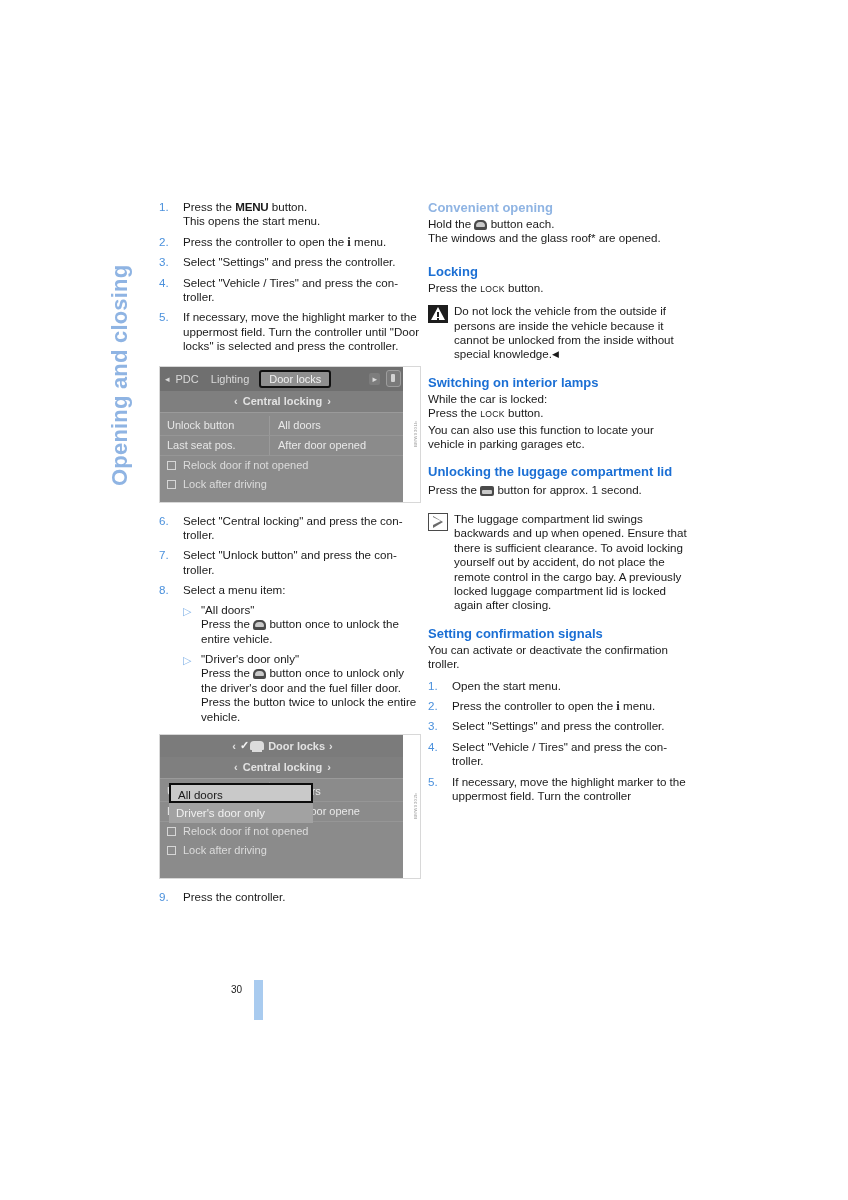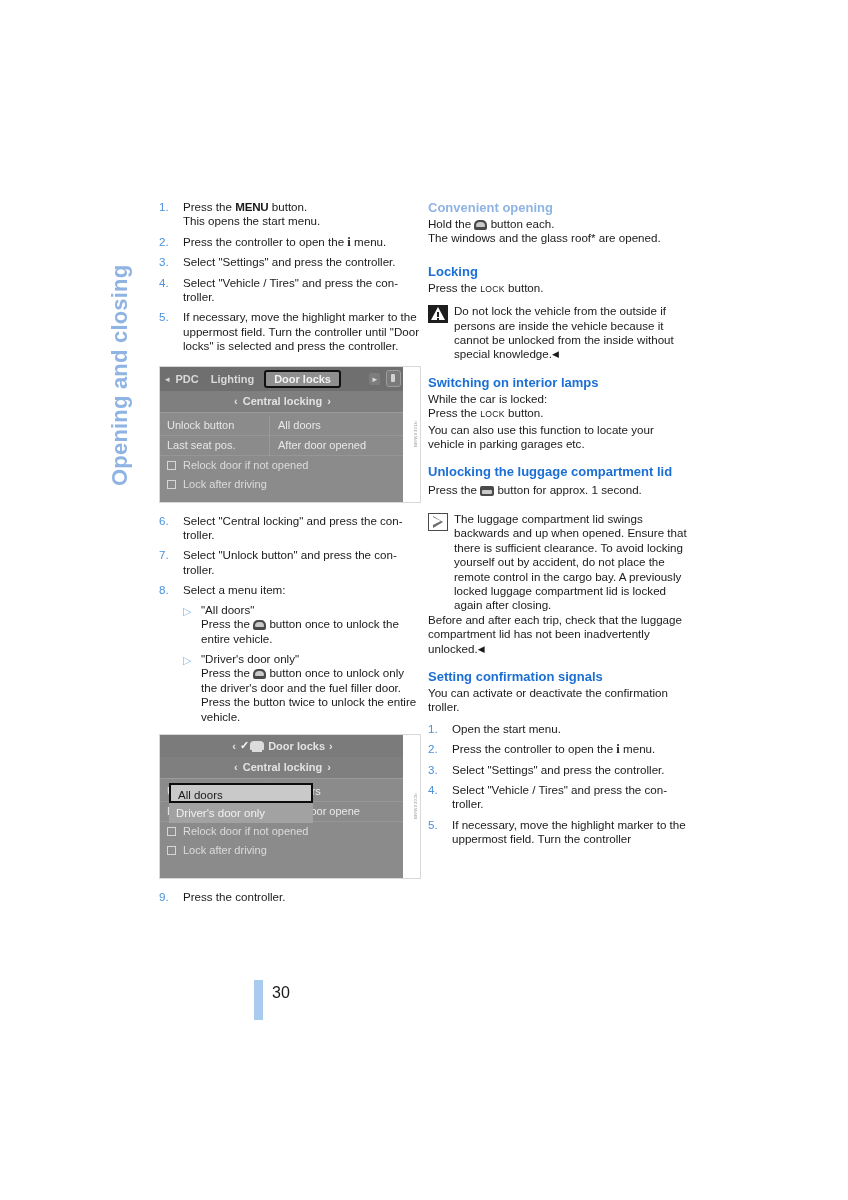--- a/index.html
+++ b/index.html
@@ -169,21 +169,21 @@
     background:linear-gradient(#8b8b8b,#8b8b8b);
   }
 
   
   .s1-tabs{
     position:relative;height:24px;background:#6f6f6f;
     display:flex;align-items:center;
   }
   .s1-arrowL{margin-left:5px;color:#d8d8d8;font-size:9px;}
   .s1-tab{
-    color:#d9d9d9;font-size:11px;font-weight:bold;padding:0 6px;white-space:nowrap;
+    color:#d9d9d9;font-size:11px;font-weight:normal;padding:0 6px;white-space:nowrap;
   }
   .s1-tab.sel{
     color:#f2f2f2;background:#8f8f8f;border:2px solid #101010;border-radius:3px;
     padding:1px 8px;margin:0 4px;
   }
   .s1-arrowR{
     margin-left:auto;color:#dcdcdc;font-size:9px;
     background:#7d7d7d;padding:1px 3px;border-radius:2px;
   }
   .s1-battery{
@@ -251,21 +251,21 @@
   .s2-opt.sel{
     background:#c9c9c9;color:#1a1a1a;border:2px solid #0d0d0d;font-weight:normal;
   }
   .s2-opt.alt{
     background:#a2a2a2;color:#f0f0f0;
   }
 
   
   .pagenum{
     position:absolute;left:231px;top:984px;
-    font-size:16px;color:#1a1a1a;margin-left:41px;
+    font-size:10px;color:#1a1a1a;
   }
   .pagebar{
     position:absolute;left:254px;top:980px;
     width:9px;height:40px;background:#a9cbef;
   }
 </style>
 </head>
 <body>
 
 <div class="page">
@@ -465,21 +465,20 @@
     <div class="gap-s"></div>
 
     <div class="gap-s"></div>
 
     <div class="body-txt noteblock">
       <span class="note-ico info">
         <span class="playline"></span>
           <span class="playinner"></span>
       </span>
       <div class="note-first">The luggage compartment lid swings backwards and up when opened. Ensure that there is sufficient clearance. To avoid locking yourself out by accident, do not place the remote control in the cargo bay. A previously locked luggage compartment lid is locked again after closing.</div>
-      <div class="note-rest"><span>Before and after each trip, check that the luggage compartment lid has not been inadvertently unlocked.</span><span class="endmark">◀</span></div>
     </div>
 
     <div class="gap-m"></div>
 
     <h2 class="hdr">Setting confirmation signals</h2>
     <div class="body-txt">You can activate or deactivate the confirmation troller.</div>
 
     <div class="gap-s"></div>
 
     <ol class="steps">

